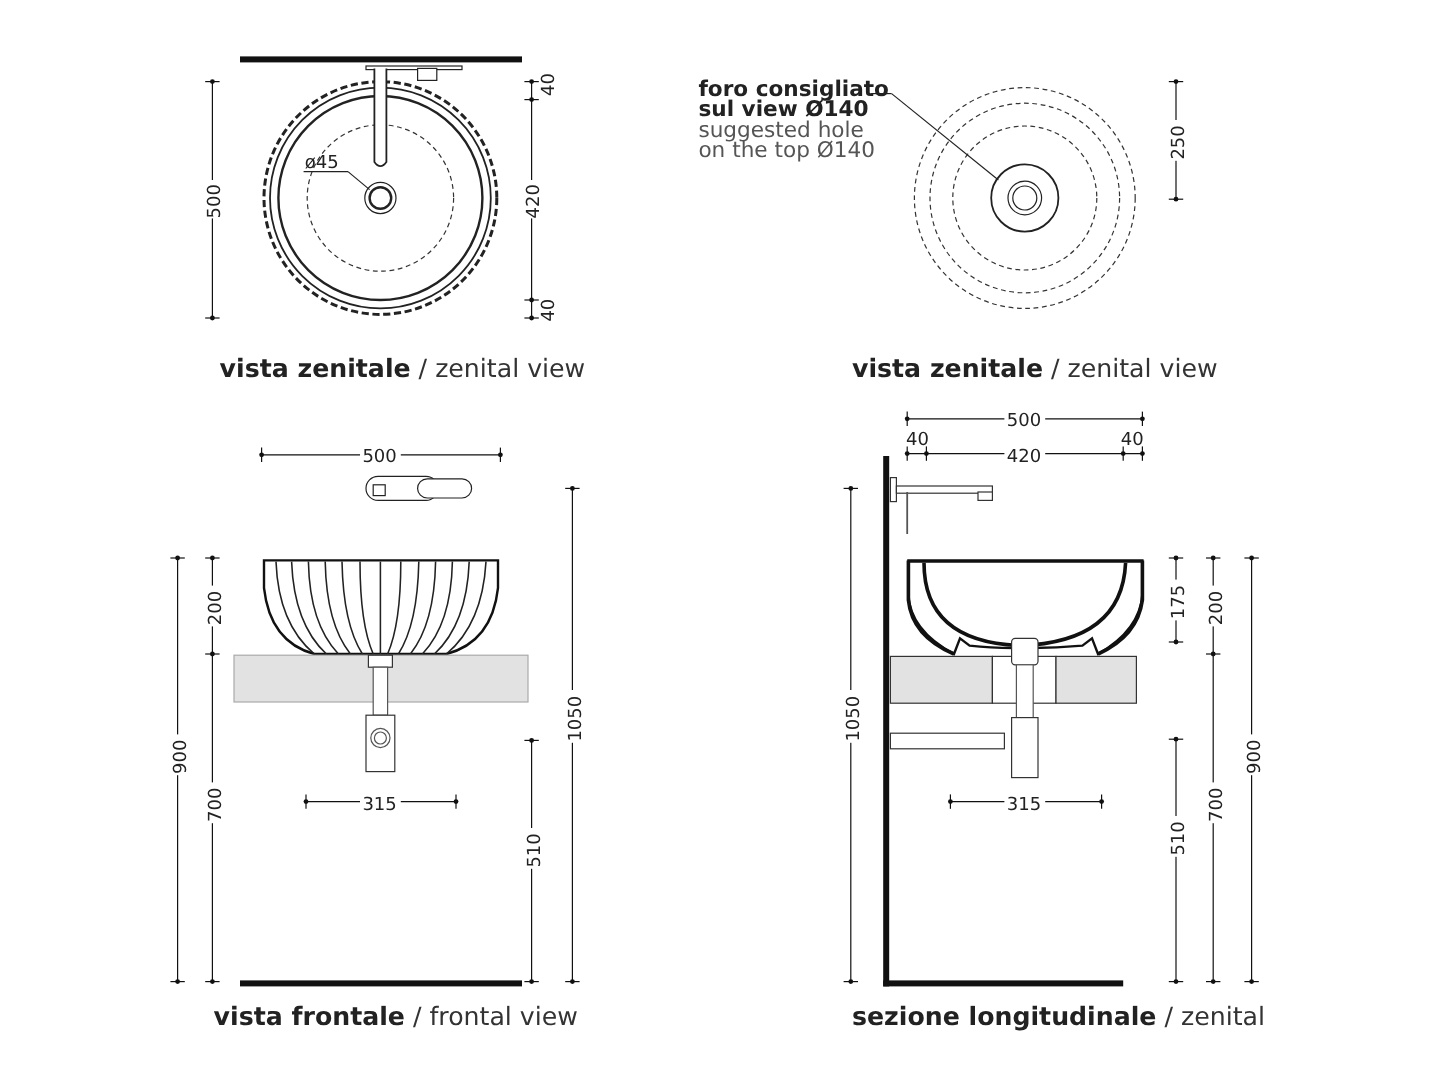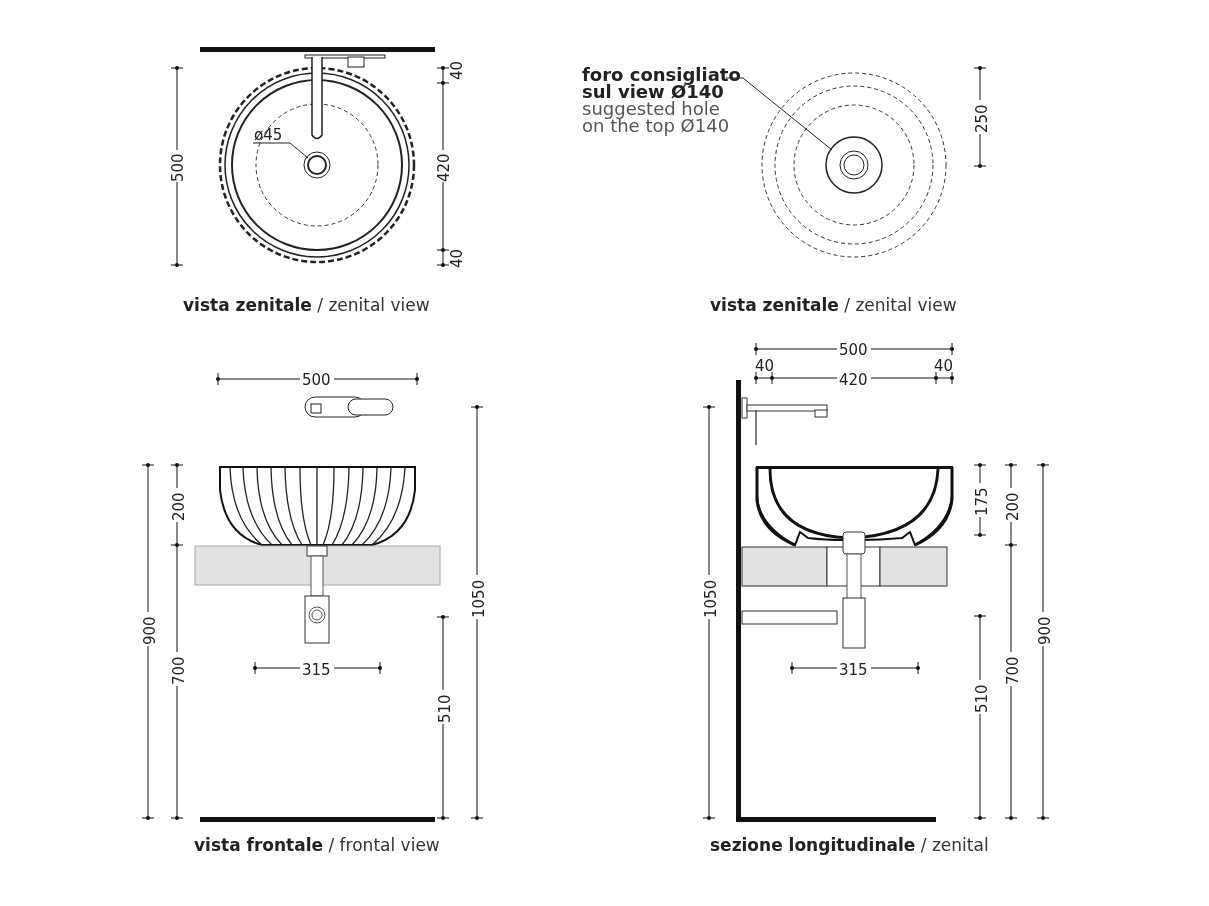--- a/index.html
+++ b/index.html
@@ -1,19 +1,19 @@
 <!DOCTYPE html>
 <html><head>
 <meta charset="utf-8">
 <style>
   html, body { margin: 0; padding: 0; background: #ffffff; }
   body { width: 1209px; height: 906px; position: relative; overflow: hidden; font-family: "DejaVu Sans", sans-serif; }
   svg.drawing { position: absolute; left: 0; top: 0; }
   .dim { font-family: "DejaVu Sans", sans-serif; font-size: 15px; fill: #222; }
-  .caption { position: absolute; font-size: 17px; color: #222; white-space: nowrap; }
+  .caption { position: absolute; font-size: 21px; color: #222; white-space: nowrap; }
   .caption b { font-weight: bold; }
   .caption .en { font-weight: normal; color: #333; }
   .note { position: absolute; left: 582px; top: 66px; font-size: 18px; line-height: 17px; color: #222; }
   .note .it { font-weight: bold; display: block; }
   .note .en { color: #555; display: block; }
 </style>
 </head>
 <body>
 
 <svg class="drawing" width="1209" height="906" viewBox="0 0 1209 906" xmlns="http://www.w3.org/2000/svg">
@@ -235,18 +235,18 @@
   <span class="en">suggested hole</span>
   <span class="en">on the top Ø140</span>
 </div>
 
 <div class="caption" style="left:183px; top:295px;">
   <b>vista zenitale</b><span class="en"> / </span><span class="en">zenital view</span>
 </div>
 <div class="caption" style="left:710px; top:295px;">
   <b>vista zenitale</b><span class="en"> / </span><span class="en">zenital view</span>
 </div>
-<div class="caption" style="left:178px; top:835px;margin-left:16px;">
+<div class="caption" style="left:178px; top:835px;">
   <b>vista frontale</b><span class="en"> / </span><span class="en">frontal view</span>
 </div>
 <div class="caption" style="left:710px; top:835px;">
   <b>sezione longitudinale</b><span class="en"> / </span><span class="en">zenital</span>
 </div>
 
 </body></html>

